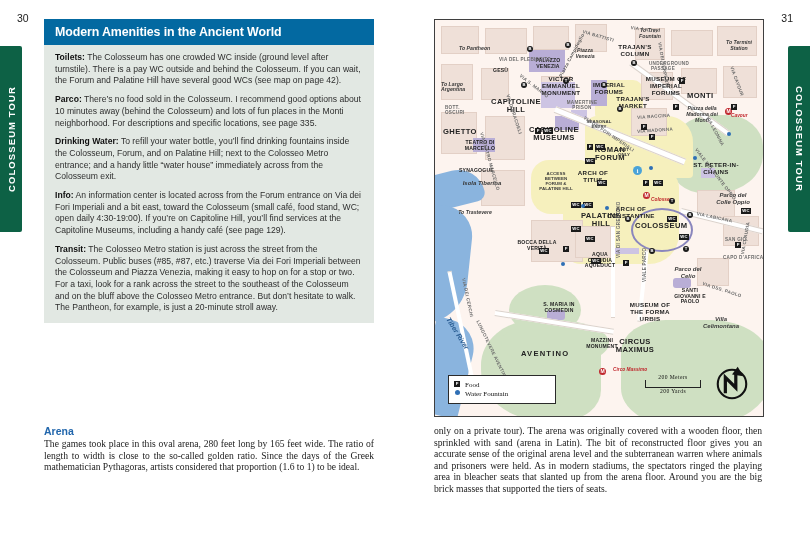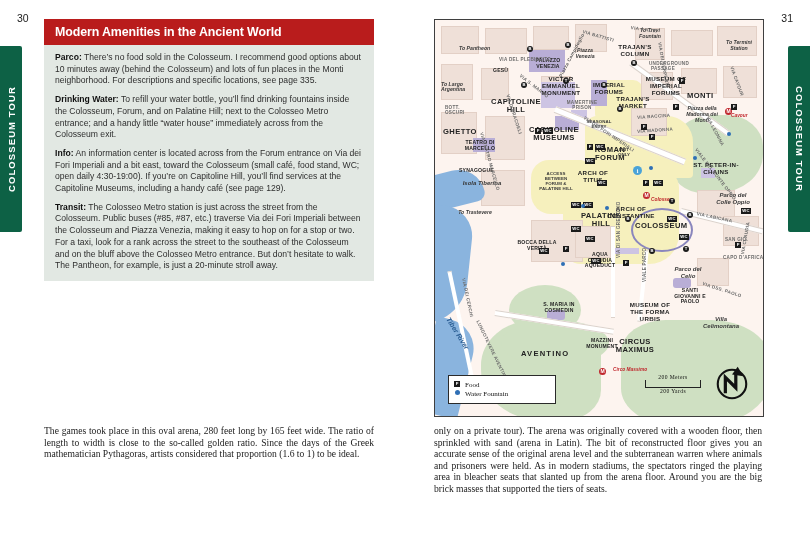--- a/index.html
+++ b/index.html
@@ -25,21 +25,21 @@
   .folio{position:absolute;font-size:10.5px;color:#1a1a1a;font-weight:normal;
          font-family:"Liberation Sans", sans-serif;}
   #folio-left{left:17px;top:12px;}
   #folio-right{right:17px;top:12px;}
 
   
   #page-left{position:absolute;left:44px;top:0;width:330px;height:540px;}
 
   .sidebar-box{position:absolute;left:0;top:19px;width:330px;}
   .sidebar-header{
-    background:#b91c1c;color:#fff;font-weight:bold;font-size:12.4px;
+    background:#0369a1;color:#fff;font-weight:bold;font-size:12.4px;
     padding:6px 10px 6px 11px;letter-spacing:-0.1px;
   }
   .sidebar-body{
     background:#e2e8e3;padding:7px 11px 9px 11px;
   }
   .sidebar-body p{
     margin:0 0 7px 0;font-size:8.6px;line-height:11.7px;color:#2e2e2e;
     font-family:"Liberation Sans", sans-serif;text-align:left;
   }
   .sidebar-body p:last-child{margin-bottom:0;}
@@ -130,28 +130,30 @@
   </div>
 
   <div class="folio" id="folio-left">30</div>
   <div class="folio" id="folio-right">31</div>
 
   <div id="page-left">
 
     <div class="sidebar-box">
       <div class="sidebar-header">Modern Amenities in the Ancient World</div>
       <div class="sidebar-body">
+        <p><b>Toilets:</b><span> The Colosseum has one crowded WC inside (ground level after turnstile). There is a pay WC outside and behind the Colosseum. If you can wait, the Forum and Palatine Hill have several good WCs (see map on page 42).</span></p>
         <p><b>Parco:</b><span> There’s no food sold in the Colosseum. I recommend good options about 10 minutes away (behind the Colosseum) and lots of fun places in the Monti neighborhood. For descriptions and specific locations, see page 335.</span></p>
         <p><b>Drinking Water:</b><span> To refill your water bottle, you’ll find drinking fountains inside the Colosseum, Forum, and on Palatine Hill; next to the Colosseo Metro entrance; and a handy little “water house” immediately across from the Colosseum exit.</span></p>
         <p><b>Info:</b><span> An information center is located across from the Forum entrance on Via dei Fori Imperiali and a bit east, toward the Colosseum (small café, food stand, WC; open daily 4:30-19:00). If you’re on Capitoline Hill, you’ll find services at the Capitoline Museums, including a handy café (see page 129).</span></p>
         <p><b>Transit:</b><span> The Colosseo Metro station is just across the street from the Colosseum. Public buses (#85, #87, etc.) traverse Via dei Fori Imperiali between the Colosseum and Piazza Venezia, making it easy to hop on for a stop or two. For a taxi, look for a rank across the street to the southeast of the Colosseum and on the bluff above the Colosseo Metro entrance. But don’t hesitate to walk. The Pantheon, for example, is just a 20-minute stroll away.</span></p>
       </div>
     </div>
 
     <div id="arena-section">
+      <div class="arena-title">Arena</div>
       <p class="serif-body">The games took place in this oval arena, 280 feet long by 165 feet wide. The ratio of length to width is close to the so-called golden ratio. Since the days of the Greek mathematician Pythagoras, artists considered that proportion (1.6 to 1) to be ideal.</p>
     </div>
   </div>
 
   <div id="page-right">
 
     <div class="map-frame">
       <div class="map-inner">
 
         <div class="green" style="left:186px;top:300px;width:150px;height:105px;border-radius:30% 40% 45% 35%;"></div>

